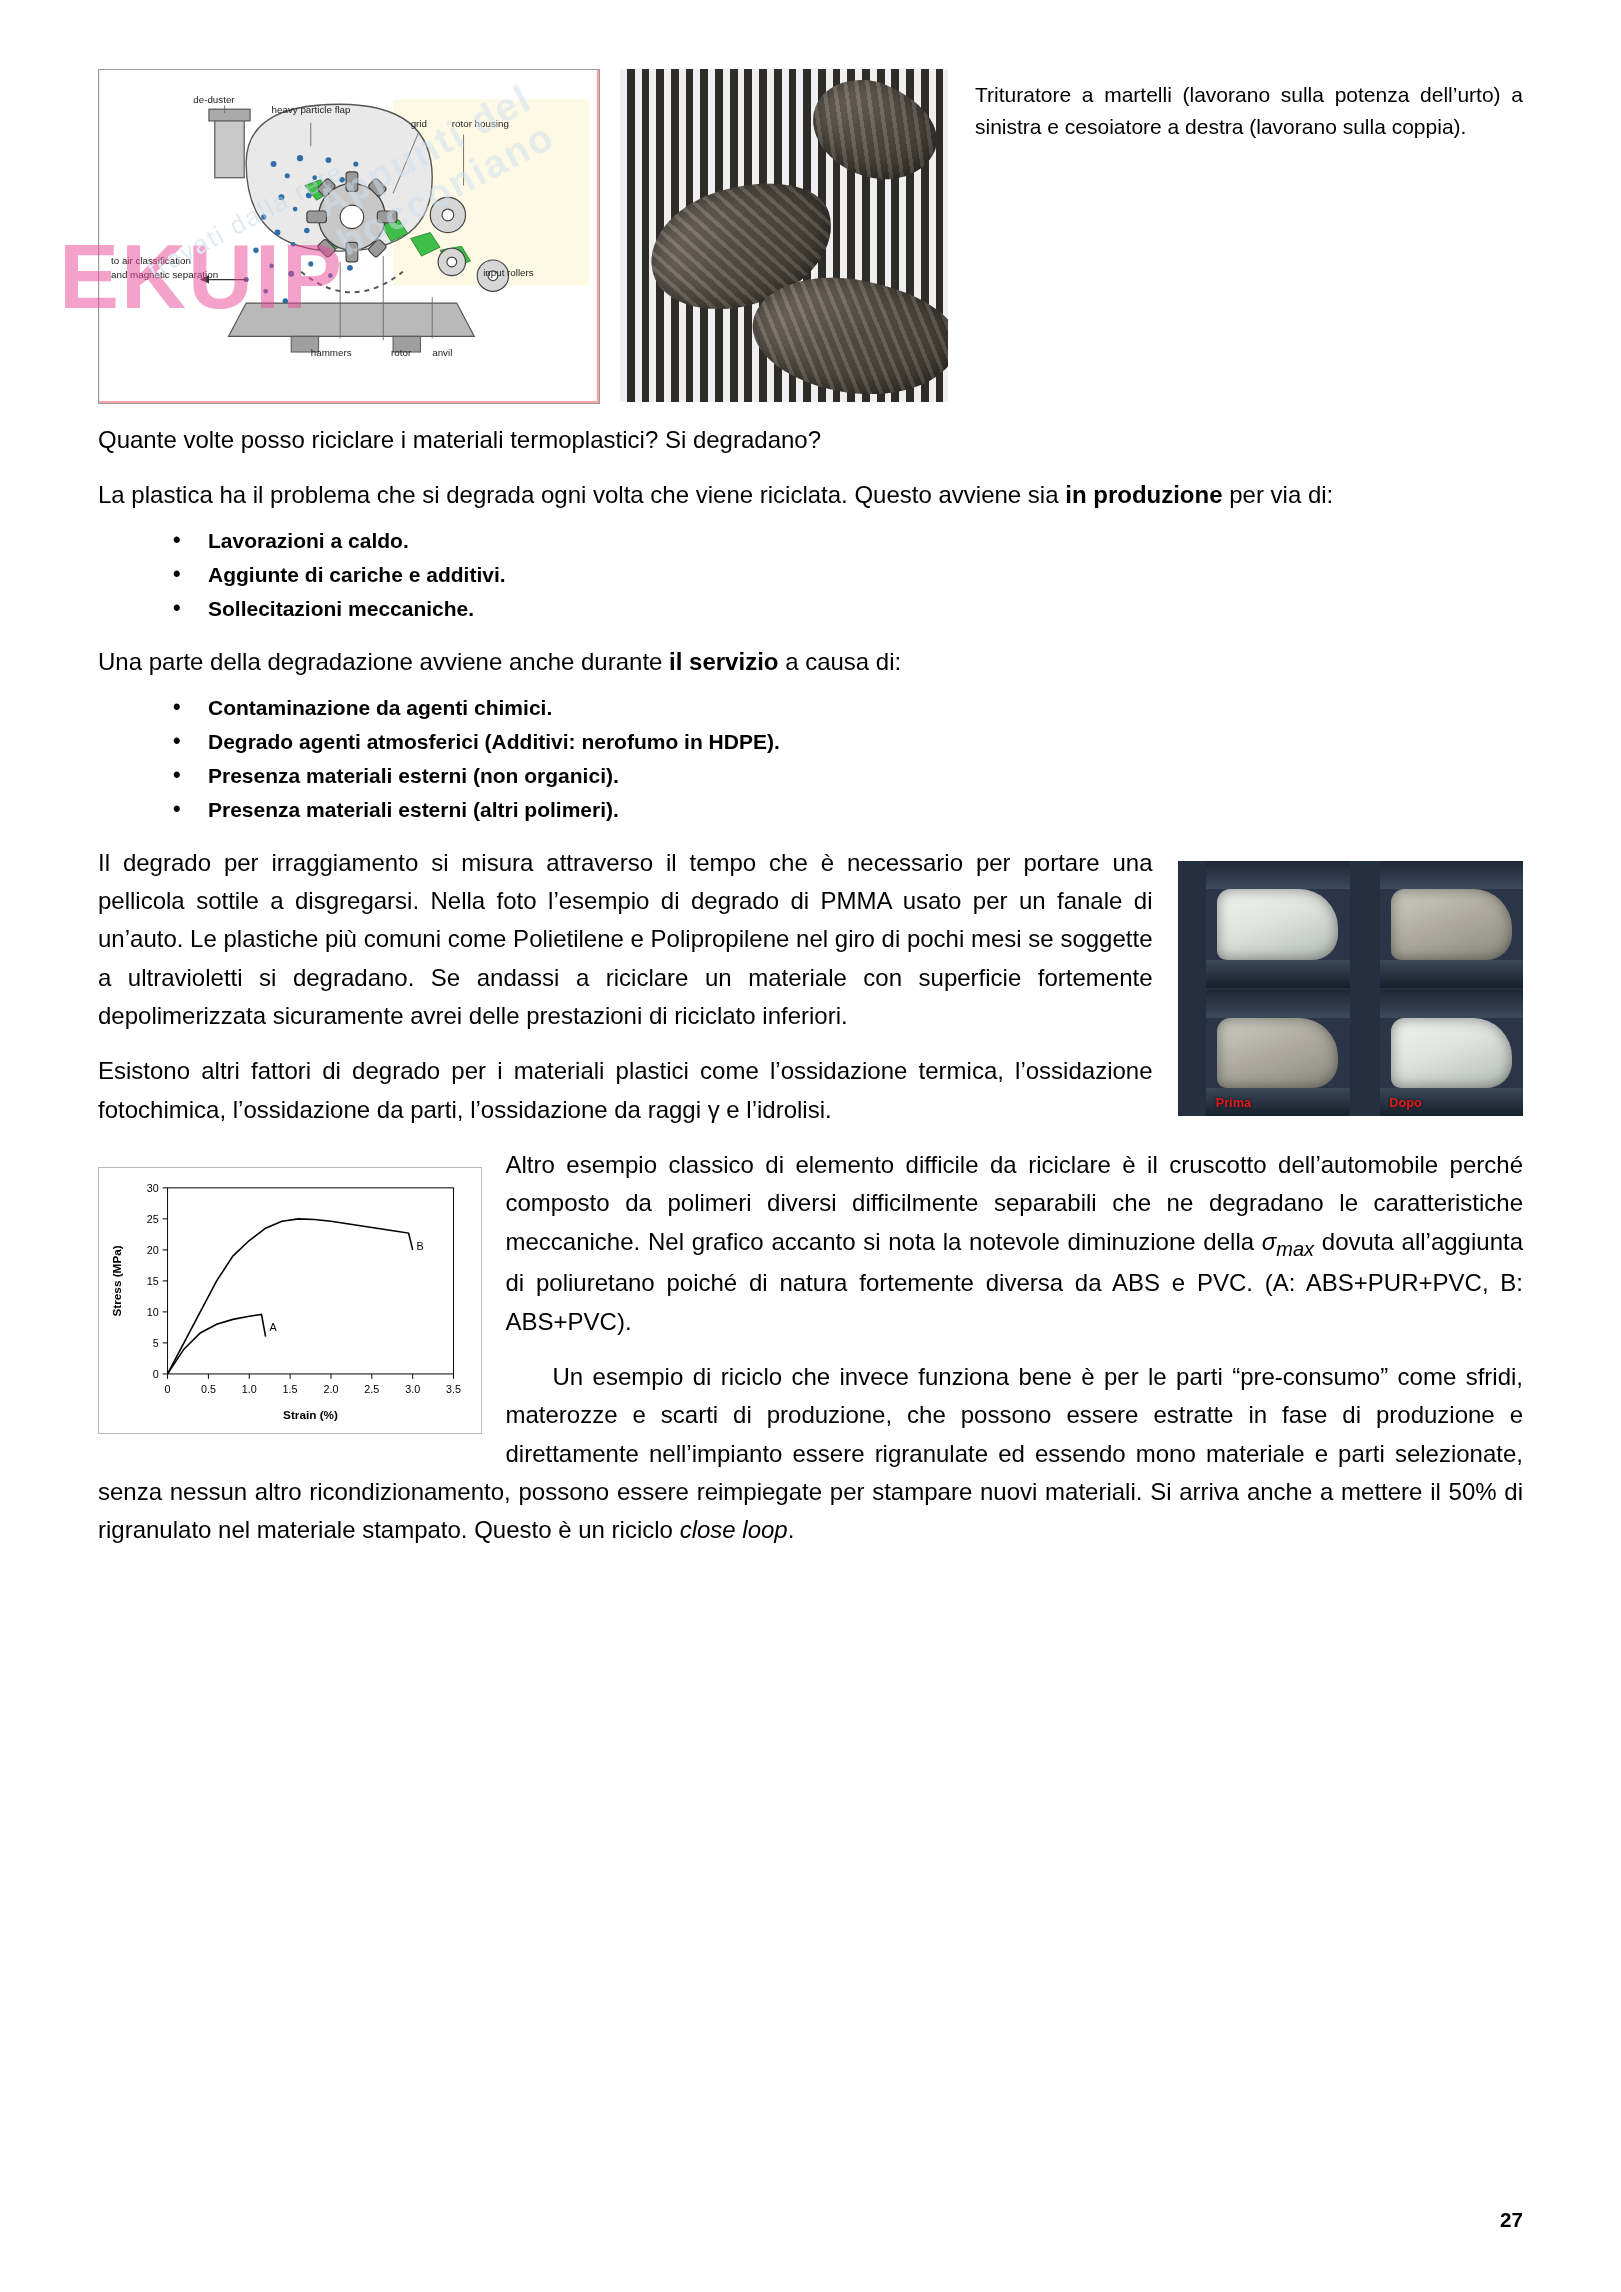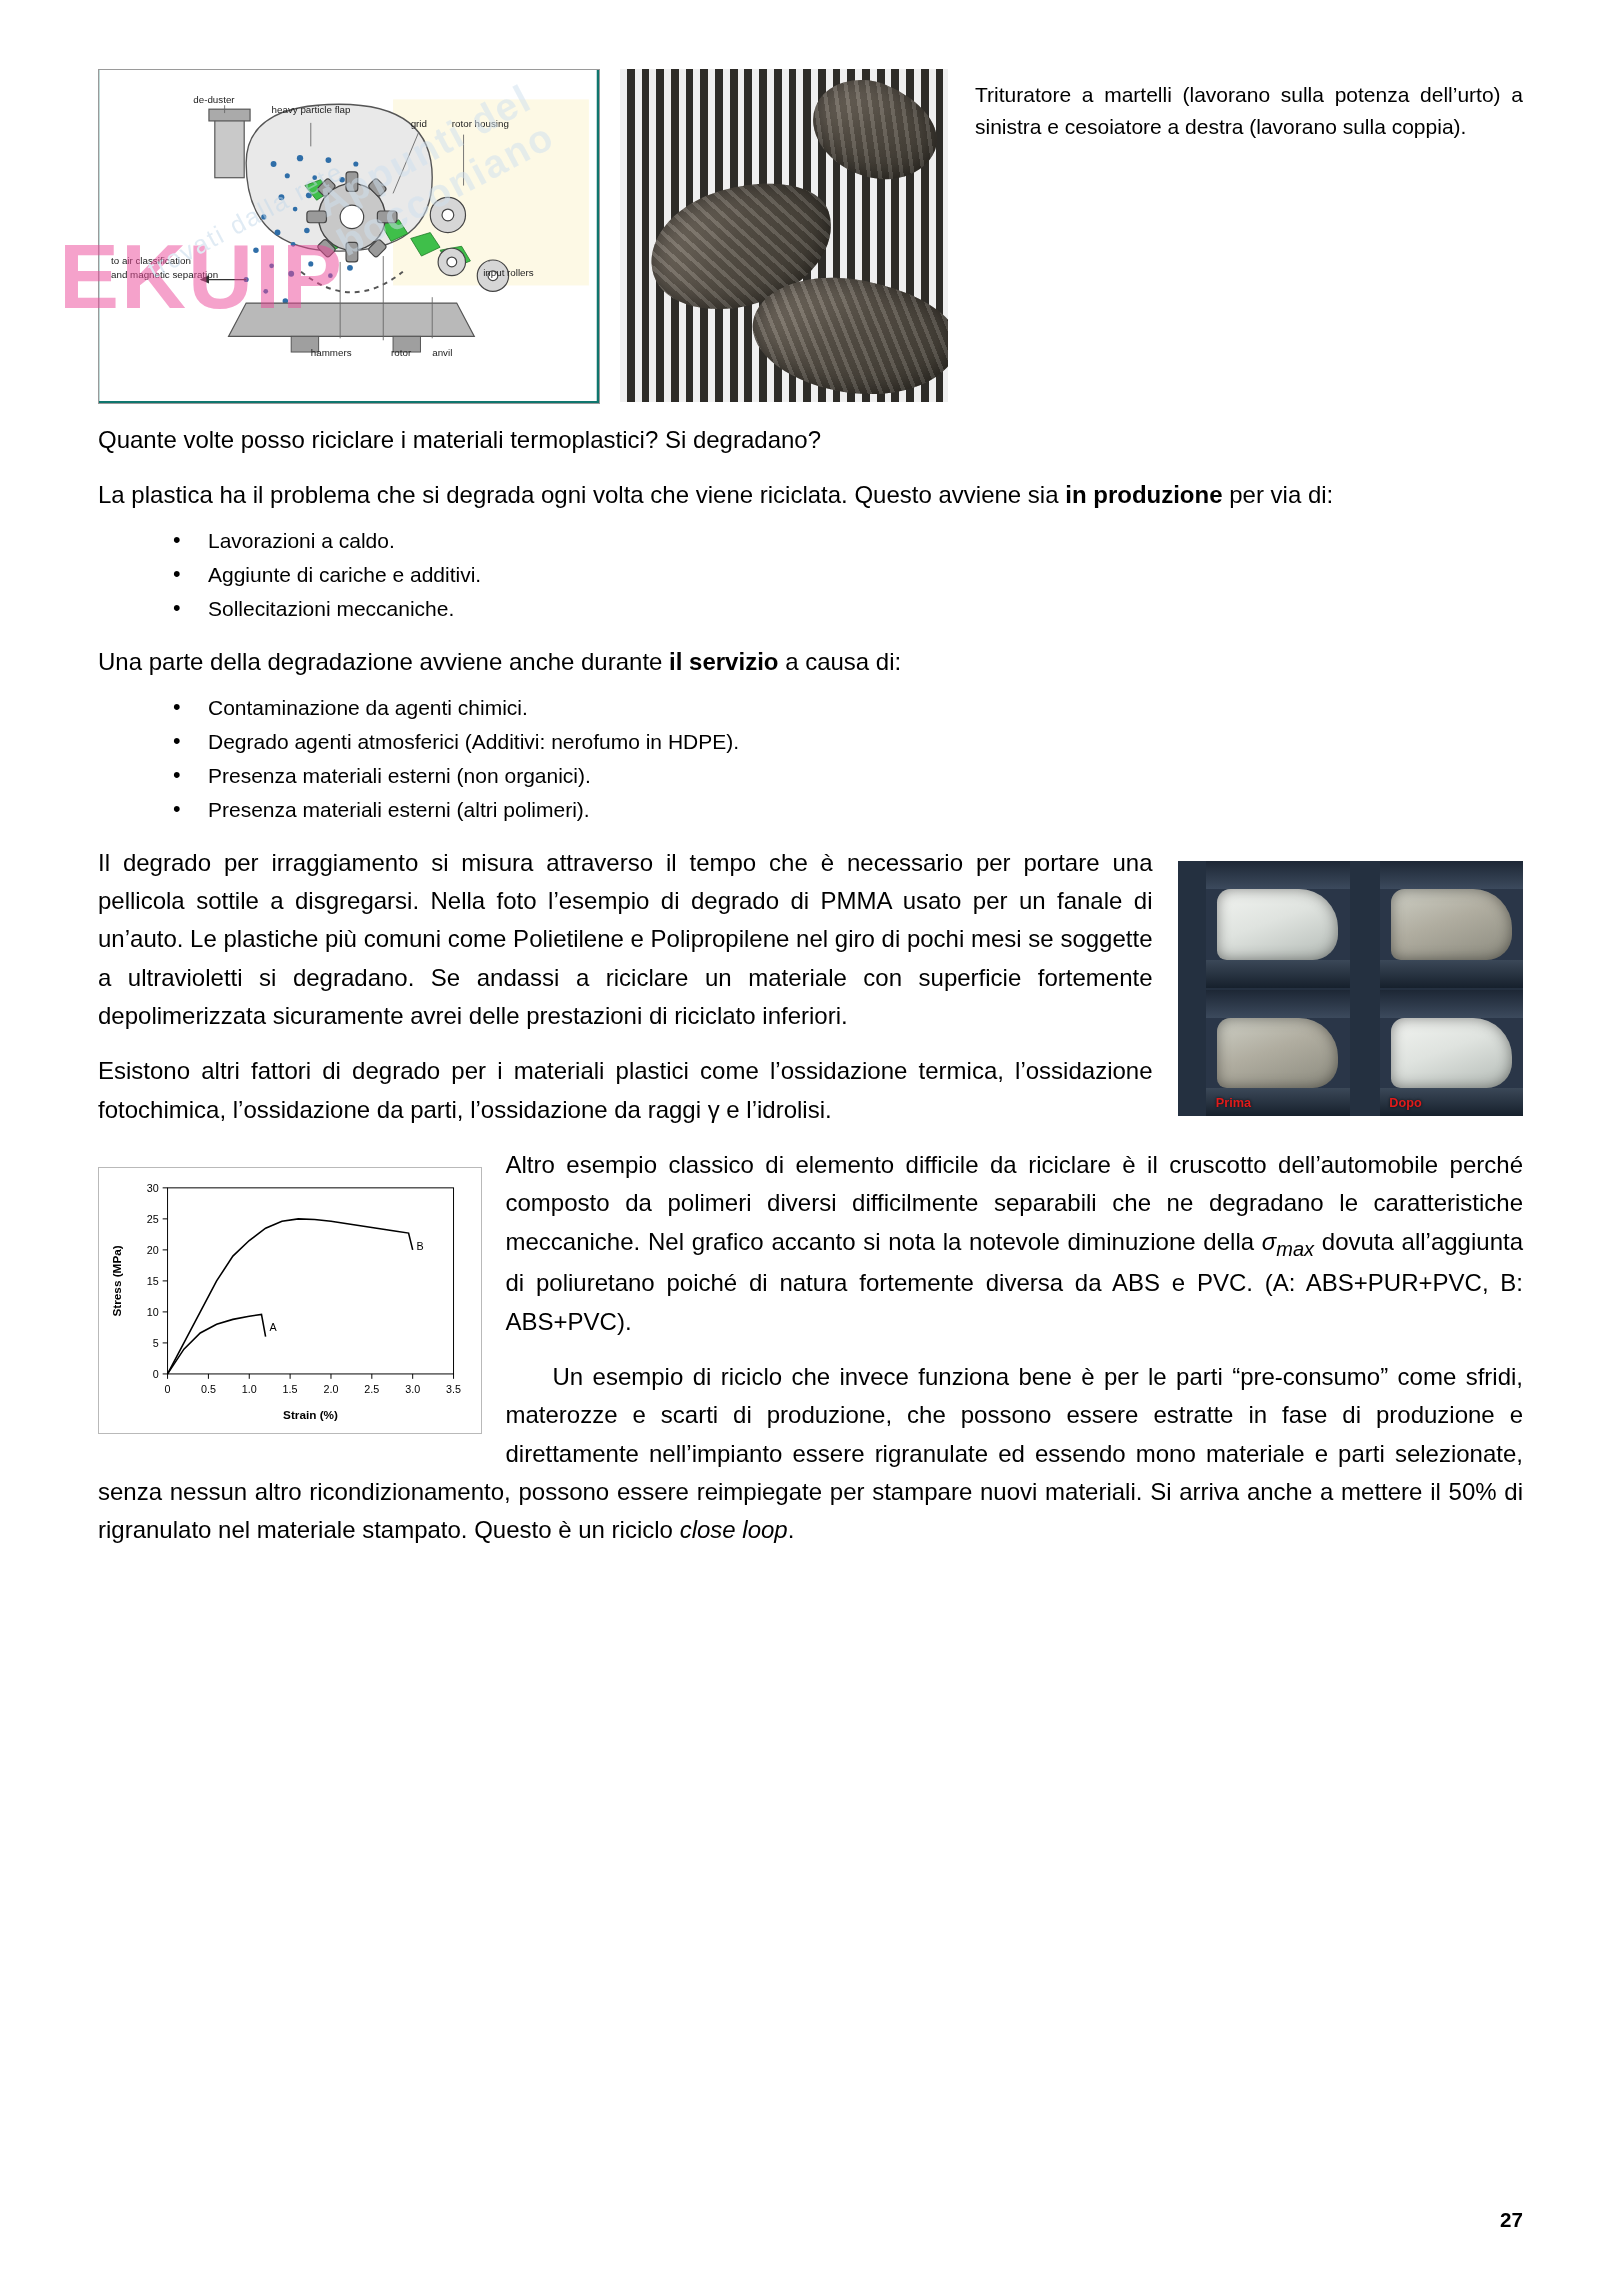--- a/index.html
+++ b/index.html
@@ -67,21 +67,21 @@
   .fig-row {
     position: relative;
     display: flex;
     align-items: flex-start;
     gap: 19.6px;
   }
   .fig-left {
     width: 500px;
     height: 333px;
     border: 1px solid #9a9a9a;
-    background: #0f766e;
+    background: #fca5a5;
     position: relative;
     overflow: hidden;
     flex: 0 0 auto;
   }
   .fig-right {
     width: 328px;
     height: 333px;
     position: relative;
     overflow: hidden;
     flex: 0 0 auto;
@@ -137,20 +137,21 @@
   ul.bullets {
     margin: 9.8px 0 0 0;
     padding-left: 69px;
     list-style: none;
   }
   ul.bullets li {
     font-size: 21px;
     line-height: 1.62;
     position: relative;
     padding-left: 41px;
+    font-weight: bold;
   }
   ul.bullets li::before {
     content: "•";
     position: absolute;
     left: 5.9px;
     top: -1px;
     font-size: 21.6px;
   }
 
   

